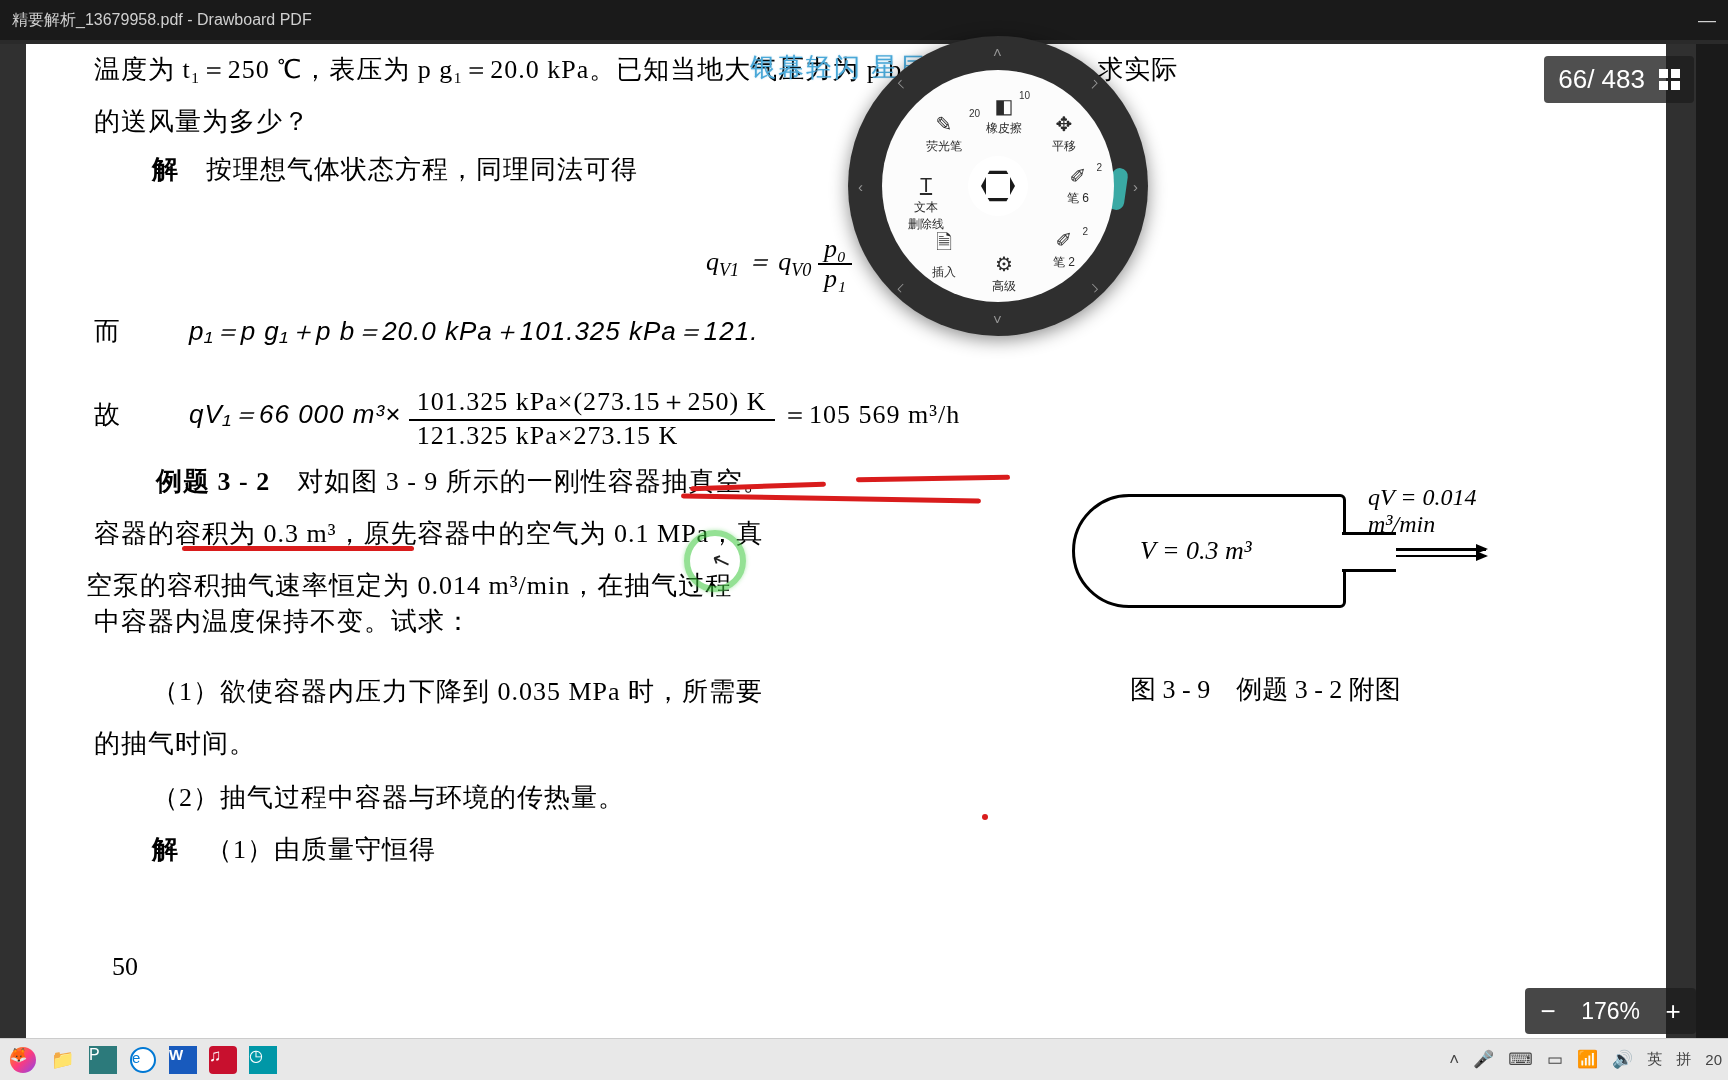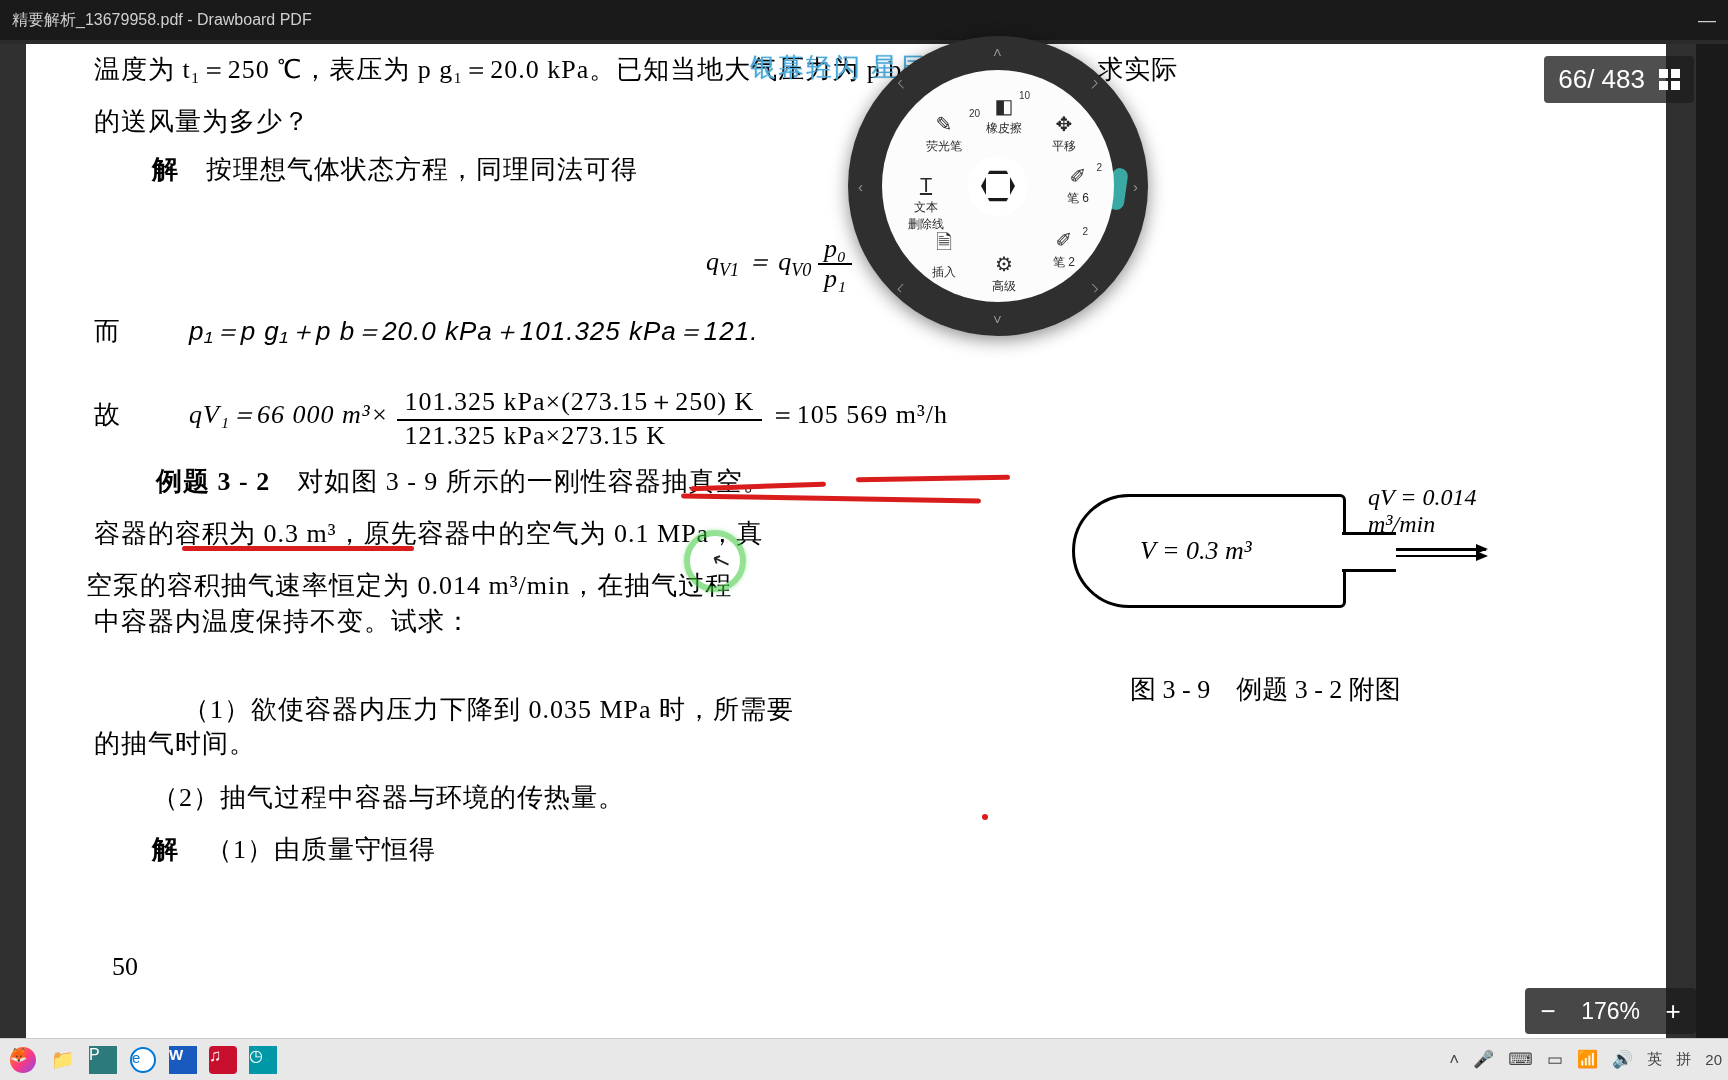--- a/index.html
+++ b/index.html
@@ -28,21 +28,21 @@
 .l3 .pre { display: inline-block; width: 68px; }
 .l4 { left: 68px; top: 340px; }
 .l4 .pre { display: inline-block; width: 68px; }
 .frac2 { display: inline-block; vertical-align: middle; font-family: "Times New Roman", serif; }
 .frac2 .num { border-bottom: 2px solid #000; padding: 0 8px; font-size: 26px; }
 .frac2 .den { padding: 0 8px; font-size: 26px; }
 .l5 { left: 130px; top: 420px; }
 .l6 { left: 68px; top: 472px; }
 .l7 { left: 60px; top: 524px; }
 .l8 { left: 68px; top: 560px; }
-.l9 { left: 126px; top: 648px; margin-left: 31px; }
+.l9 { left: 126px; top: 630px; }
 .l10 { left: 68px; top: 682px; }
 .l11 { left: 126px; top: 736px; }
 .l12 { left: 126px; top: 788px; }
 .pagenum { position: absolute; left: 86px; top: 908px; font-size: 26px; font-family: "Times New Roman", serif; }
 .bold { font-weight: bold; }
 
 
 .redline { position: absolute; height: 5px; background: #d91c1c; border-radius: 3px; }
 .r1 { left: 655px; top: 452px; width: 300px; transform: rotate(1deg); }
 .r1b { left: 664px; top: 440px; width: 136px; height: 5px; transform: rotate(-2deg);}
@@ -149,21 +149,21 @@
       <div class="line l1">的送风量为多少？</div>
 
       <div class="eq1">
         <span>q</span><sub>V1</sub><span> ＝ q</span><sub>V0</sub>
         <span class="frac"><span class="num">p₀</span><br><span>p₁</span></span>
       </div>
 
       <div class="line l3"><span class="pre">而</span>　<span style="font-family:Liberation Sans, sans-serif;font-style:italic;">p₁＝p g₁＋p b＝20.0 kPa＋101.325 kPa＝121.</span></div>
 
       <div class="line l4">
-        <span class="pre">故</span>　<span style="font-family:Liberation Serif, serif;font-style:italic;">qV₁＝66 000 m³×</span>
+        <span class="pre">故</span>　<span style="font-family:Liberation Sans, sans-serif;font-style:italic;">qV₁＝66 000 m³×</span>
         <span class="frac2"><div class="num">101.325 kPa×(273.15＋250) K</div><div class="den">121.325 kPa×273.15 K</div></span>
         <span style="font-family:'Times New Roman',serif;">＝105 569 m³/h</span>
       </div>
 
       <div class="line l5"><span class="bold">例题 3 - 2</span><span>　对如图 3 - 9 所示的一刚性容器抽真空。</span></div>
       <div class="line l6">容器的容积为 0.3 m³，原先容器中的空气为 0.1 MPa，真</div>
       <div class="line l7">空泵的容积抽气速率恒定为 0.014 m³/min，在抽气过程</div>
       <div class="line l8">中容器内温度保持不变。试求：</div>
       <div class="line l9">（1）欲使容器内压力下降到 0.035 MPa 时，所需要</div>
       <div class="line l10">的抽气时间。</div>

